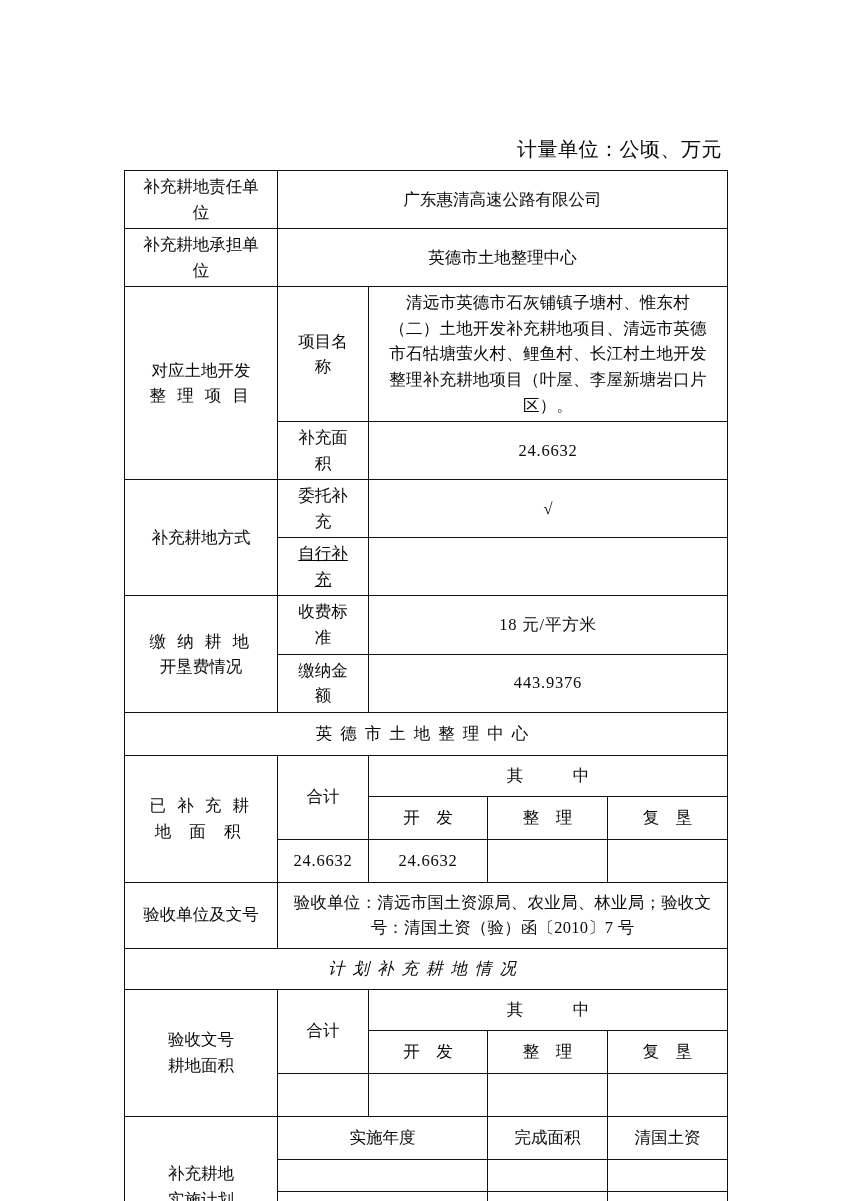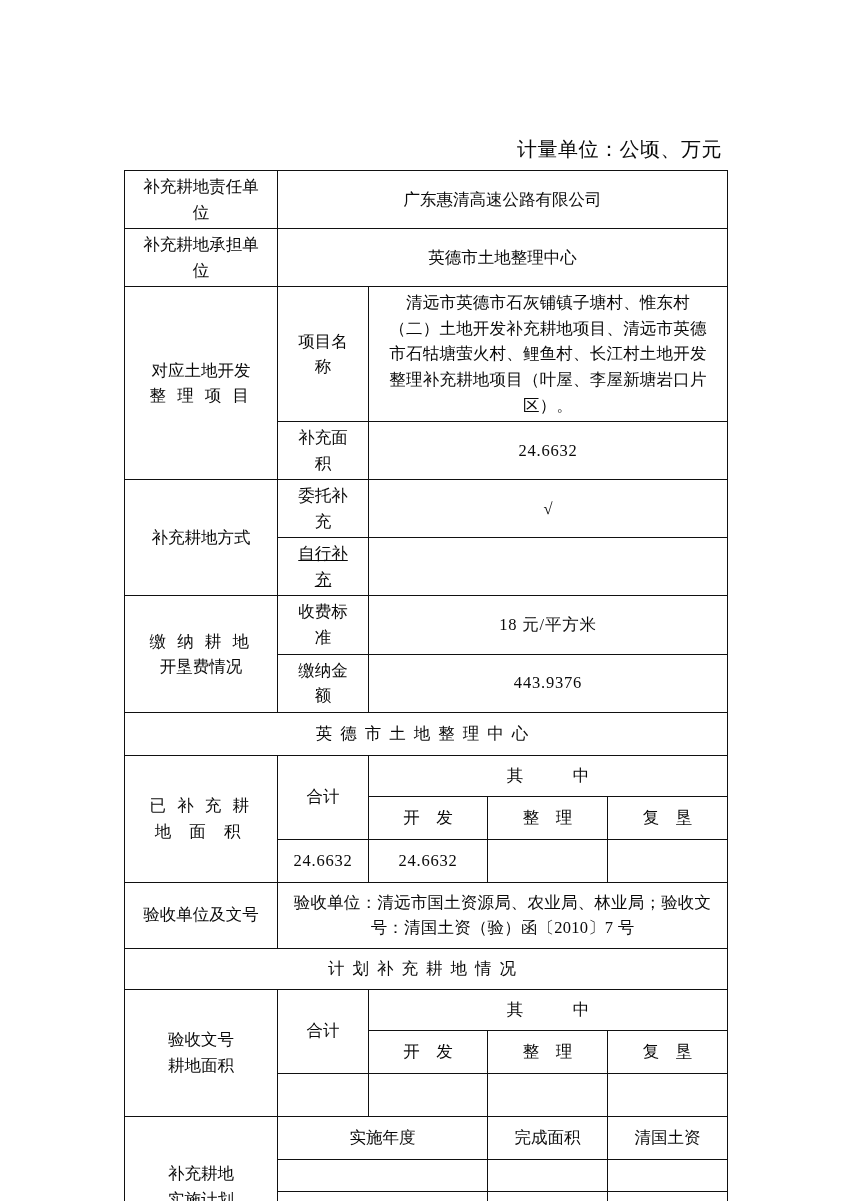--- a/index.html
+++ b/index.html
@@ -182,21 +182,21 @@
       <td class="num">24.6632</td>
       <td class="num"></td>
       <td class="num"></td>
     </tr>
 
     <tr style="height: 66px;">
       <td class="lbl">验收单位及文号</td>
       <td colspan="4" class="para">验收单位：清远市国土资源局、农业局、林业局；验收文号：清国土资（验）函〔2010〕7 号</td>
     </tr>
 
-    <tr style="height: 41px;">
+    <tr style="height: 41px; font-style: italic;">
       <td colspan="5" class="section-hdr">计划补充耕地情况</td>
     </tr>
 
     <tr style="height: 41px;">
       <td rowspan="3" class="lbl lbl-2line">
         <div>验收文号</div>
         <div>耕地面积</div>
       </td>
       <td rowspan="2">合计</td>
       <td colspan="3">其　　　中</td>

